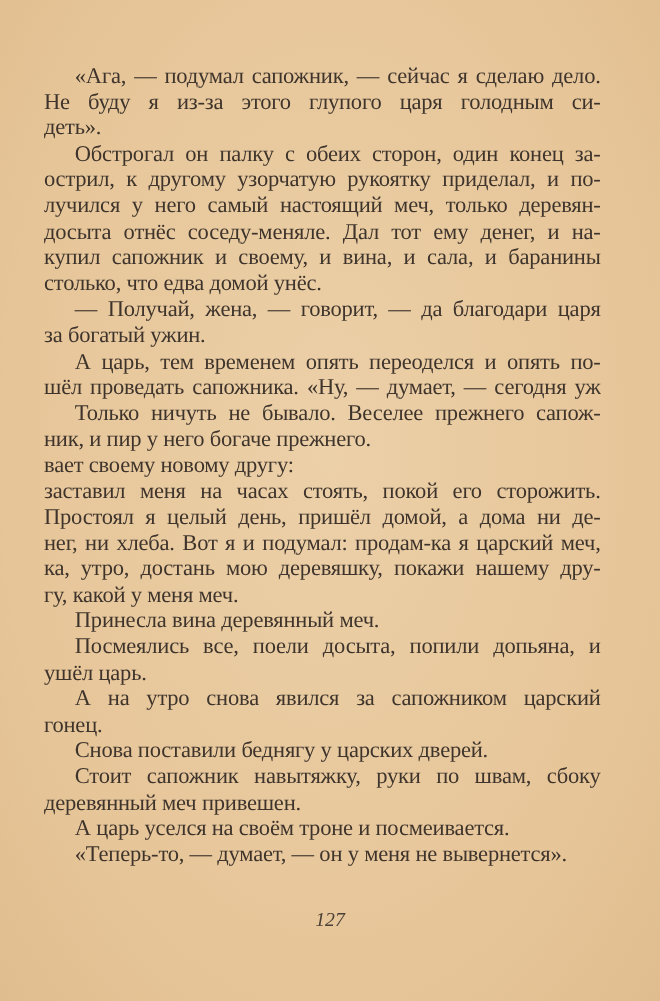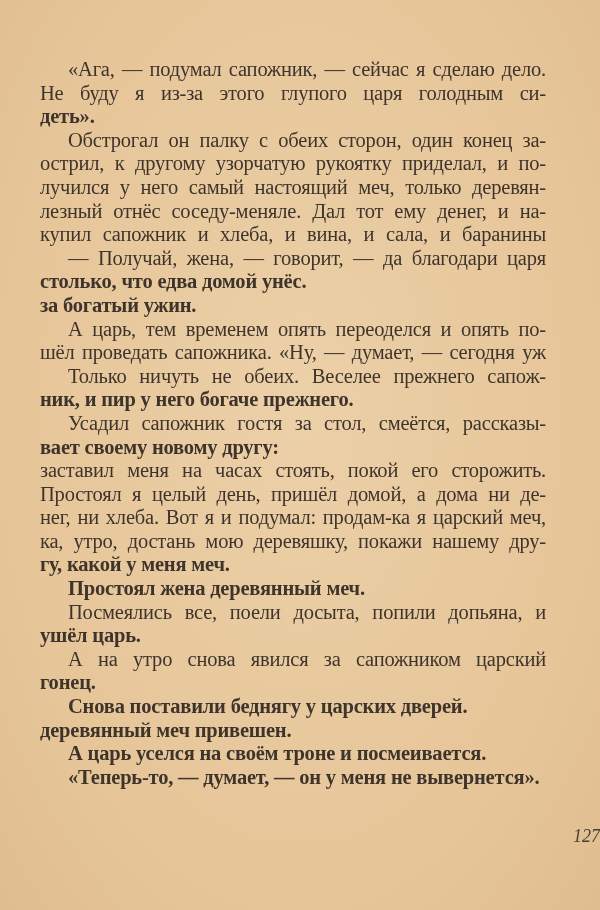--- a/index.html
+++ b/index.html
@@ -16,55 +16,55 @@
   }
   .line {
     height: 23.6px; line-height: 23.6px;
     font-size: 20.5px;
     white-space: nowrap;
     text-align: justify;
     text-align-last: justify;
     letter-spacing: -0.2px;
   }
   .line.indent { padding-left: 28px; }
-  .line.last { text-align-last: left; font-weight: bold; }
+  .line.last { text-align-last: left; }
   .folio {
     position: absolute; left: 0; width: 600px; top: 826px;
-    text-align: right; font-style: italic; font-size: 18px; color: #4a3f35;
+    text-align: center; font-style: italic; font-size: 18px; color: #4a3f35;
   }
 </style>
 </head>
 <body>
 
 <div class="page" id="page-body">
     <div class="line indent">«Ага, — подумал сапожник, — сейчас я сделаю дело.</div>
     <div class="line">Не буду я из-за этого глупого царя голодным си-</div>
     <div class="line last">деть».</div>
     <div class="line indent">Обстрогал он палку с обеих сторон, один конец за-</div>
     <div class="line">острил, к другому узорчатую рукоятку приделал, и по-</div>
     <div class="line">лучился у него самый настоящий меч, только деревян-</div>
-    <div class="line">лезный отнёс соседу-меняле. Дал тот ему денег, и на-</div>
-    <div class="line">купил сапожник и хлеба, и вина, и сала, и баранины</div>
+    <div class="line">досыта отнёс соседу-меняле. Дал тот ему денег, и на-</div>
+    <div class="line">купил сапожник и своему, и вина, и сала, и баранины</div>
+    <div class="line last">столько, что едва домой унёс.</div>
     <div class="line indent">— Получай, жена, — говорит, — да благодари царя</div>
-    <div class="line last">столько, что едва домой унёс.</div>
     <div class="line last">за богатый ужин.</div>
     <div class="line indent">А царь, тем временем опять переоделся и опять по-</div>
     <div class="line">шёл проведать сапожника. «Ну, — думает, — сегодня уж</div>
-    <div class="line indent">Только ничуть не обеих. Веселее прежнего сапож-</div>
+    <div class="line indent">Только ничуть не бывало. Веселее прежнего сапож-</div>
     <div class="line last">ник, и пир у него богаче прежнего.</div>
-    <div class="line indent">Усадил сапожник гостя за стол, смеётся, рассказы-</div>
     <div class="line last">вает своему новому другу:</div>
     <div class="line">заставил меня на часах стоять, покой его сторожить.</div>
     <div class="line">Простоял я целый день, пришёл домой, а дома ни де-</div>
     <div class="line">нег, ни хлеба. Вот я и подумал: продам-ка я царский меч,</div>
     <div class="line">ка, утро, достань мою деревяшку, покажи нашему дру-</div>
     <div class="line last">гу, какой у меня меч.</div>
-    <div class="line indent last">Простоял жена деревянный меч.</div>
+    <div class="line indent last">Принесла вина деревянный меч.</div>
     <div class="line indent">Посмеялись все, поели досыта, попили допьяна, и</div>
     <div class="line last">ушёл царь.</div>
     <div class="line indent">А на утро снова явился за сапожником царский</div>
     <div class="line last">гонец.</div>
     <div class="line indent last">Снова поставили беднягу у царских дверей.</div>
+    <div class="line indent">Стоит сапожник навытяжку, руки по швам, сбоку</div>
     <div class="line last">деревянный меч привешен.</div>
     <div class="line indent last">А царь уселся на своём троне и посмеивается.</div>
     <div class="line indent last">«Теперь-то, — думает, — он у меня не вывернется».</div>
   </div>
 <div class="folio">127</div>
 
 </body></html>

